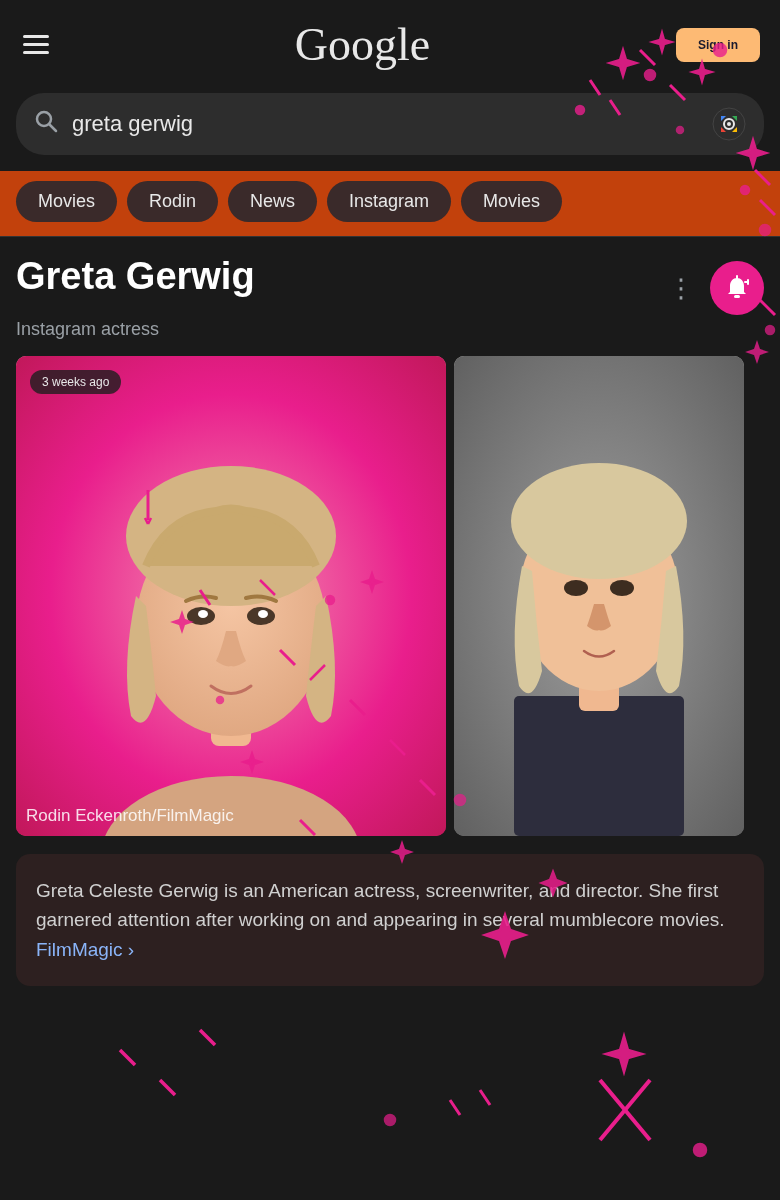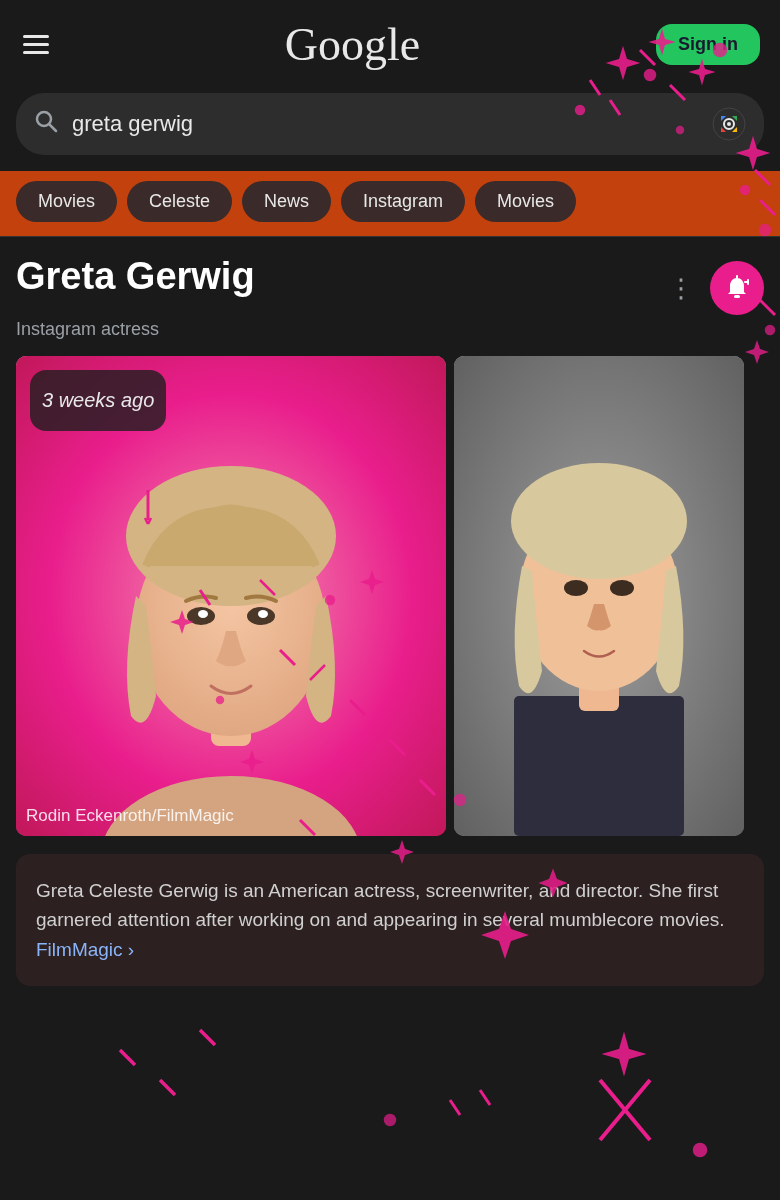--- a/index.html
+++ b/index.html
@@ -33,26 +33,26 @@
 
     .hamburger-icon span {
       display: block;
       width: 26px;
       height: 3px;
       background: #e8e8e8;
       border-radius: 2px;
     }
 
     .sign-in-btn {
-      background: #22c55e;
+      background: #fdba74;
       color: #1a1a2e;
-      font-size: 18px;
+      font-size: 12px;
       font-weight: 600;
       border: none;
-      border-radius: 16px;
+      border-radius: 8px;
       padding: 10px 22px;
       cursor: pointer;
     }
 
     
     .search-container {
       padding: 8px 16px 16px 16px;
       background: #1a1a1a;
     }
 
@@ -208,24 +208,23 @@
       background: linear-gradient(160deg, #bdbdbd 0%, #9e9e9e 40%, #757575 100%);
       position: relative;
     }
 
     .timestamp-badge {
       position: absolute;
       top: 14px;
       left: 14px;
       background: rgba(30, 30, 30, 0.8);
       color: #e8e8e8;
-      font-size: 20px;
+      font-size: 12px;
       border-radius: 16px;
-      padding: 19px 12px;
-      font-style: italic;
+      padding: 5px 12px;
     }
 
     .photo-credit {
       position: absolute;
       bottom: 10px;
       left: 10px;
       color: rgba(255,255,255,0.85);
       font-size: 17px;
     }
 
@@ -301,21 +300,21 @@
         <path d="M25 25 L20 25 L25 20 Z" fill="#fbbc05"></path>
         <circle cx="17" cy="17" r="5" fill="none" stroke="#e8e8e8" stroke-width="2"></circle>
         <circle cx="17" cy="17" r="2" fill="#e8e8e8"></circle>
       </svg>
     </div>
   </div>
 </div>
 
 <div class="filter-chips">
   <button class="chip">Movies</button>
-  <button class="chip">Celeste</button>
+  <button class="chip">Rodin</button>
   <button class="chip">News</button>
   <button class="chip">Instagram</button>
   <button class="chip">Movies</button>
 </div>
 
 <div class="divider"></div>
 
 <div class="knowledge-panel">
   <div class="kp-header">
     <h1 class="kp-title">Greta Gerwig</h1>

